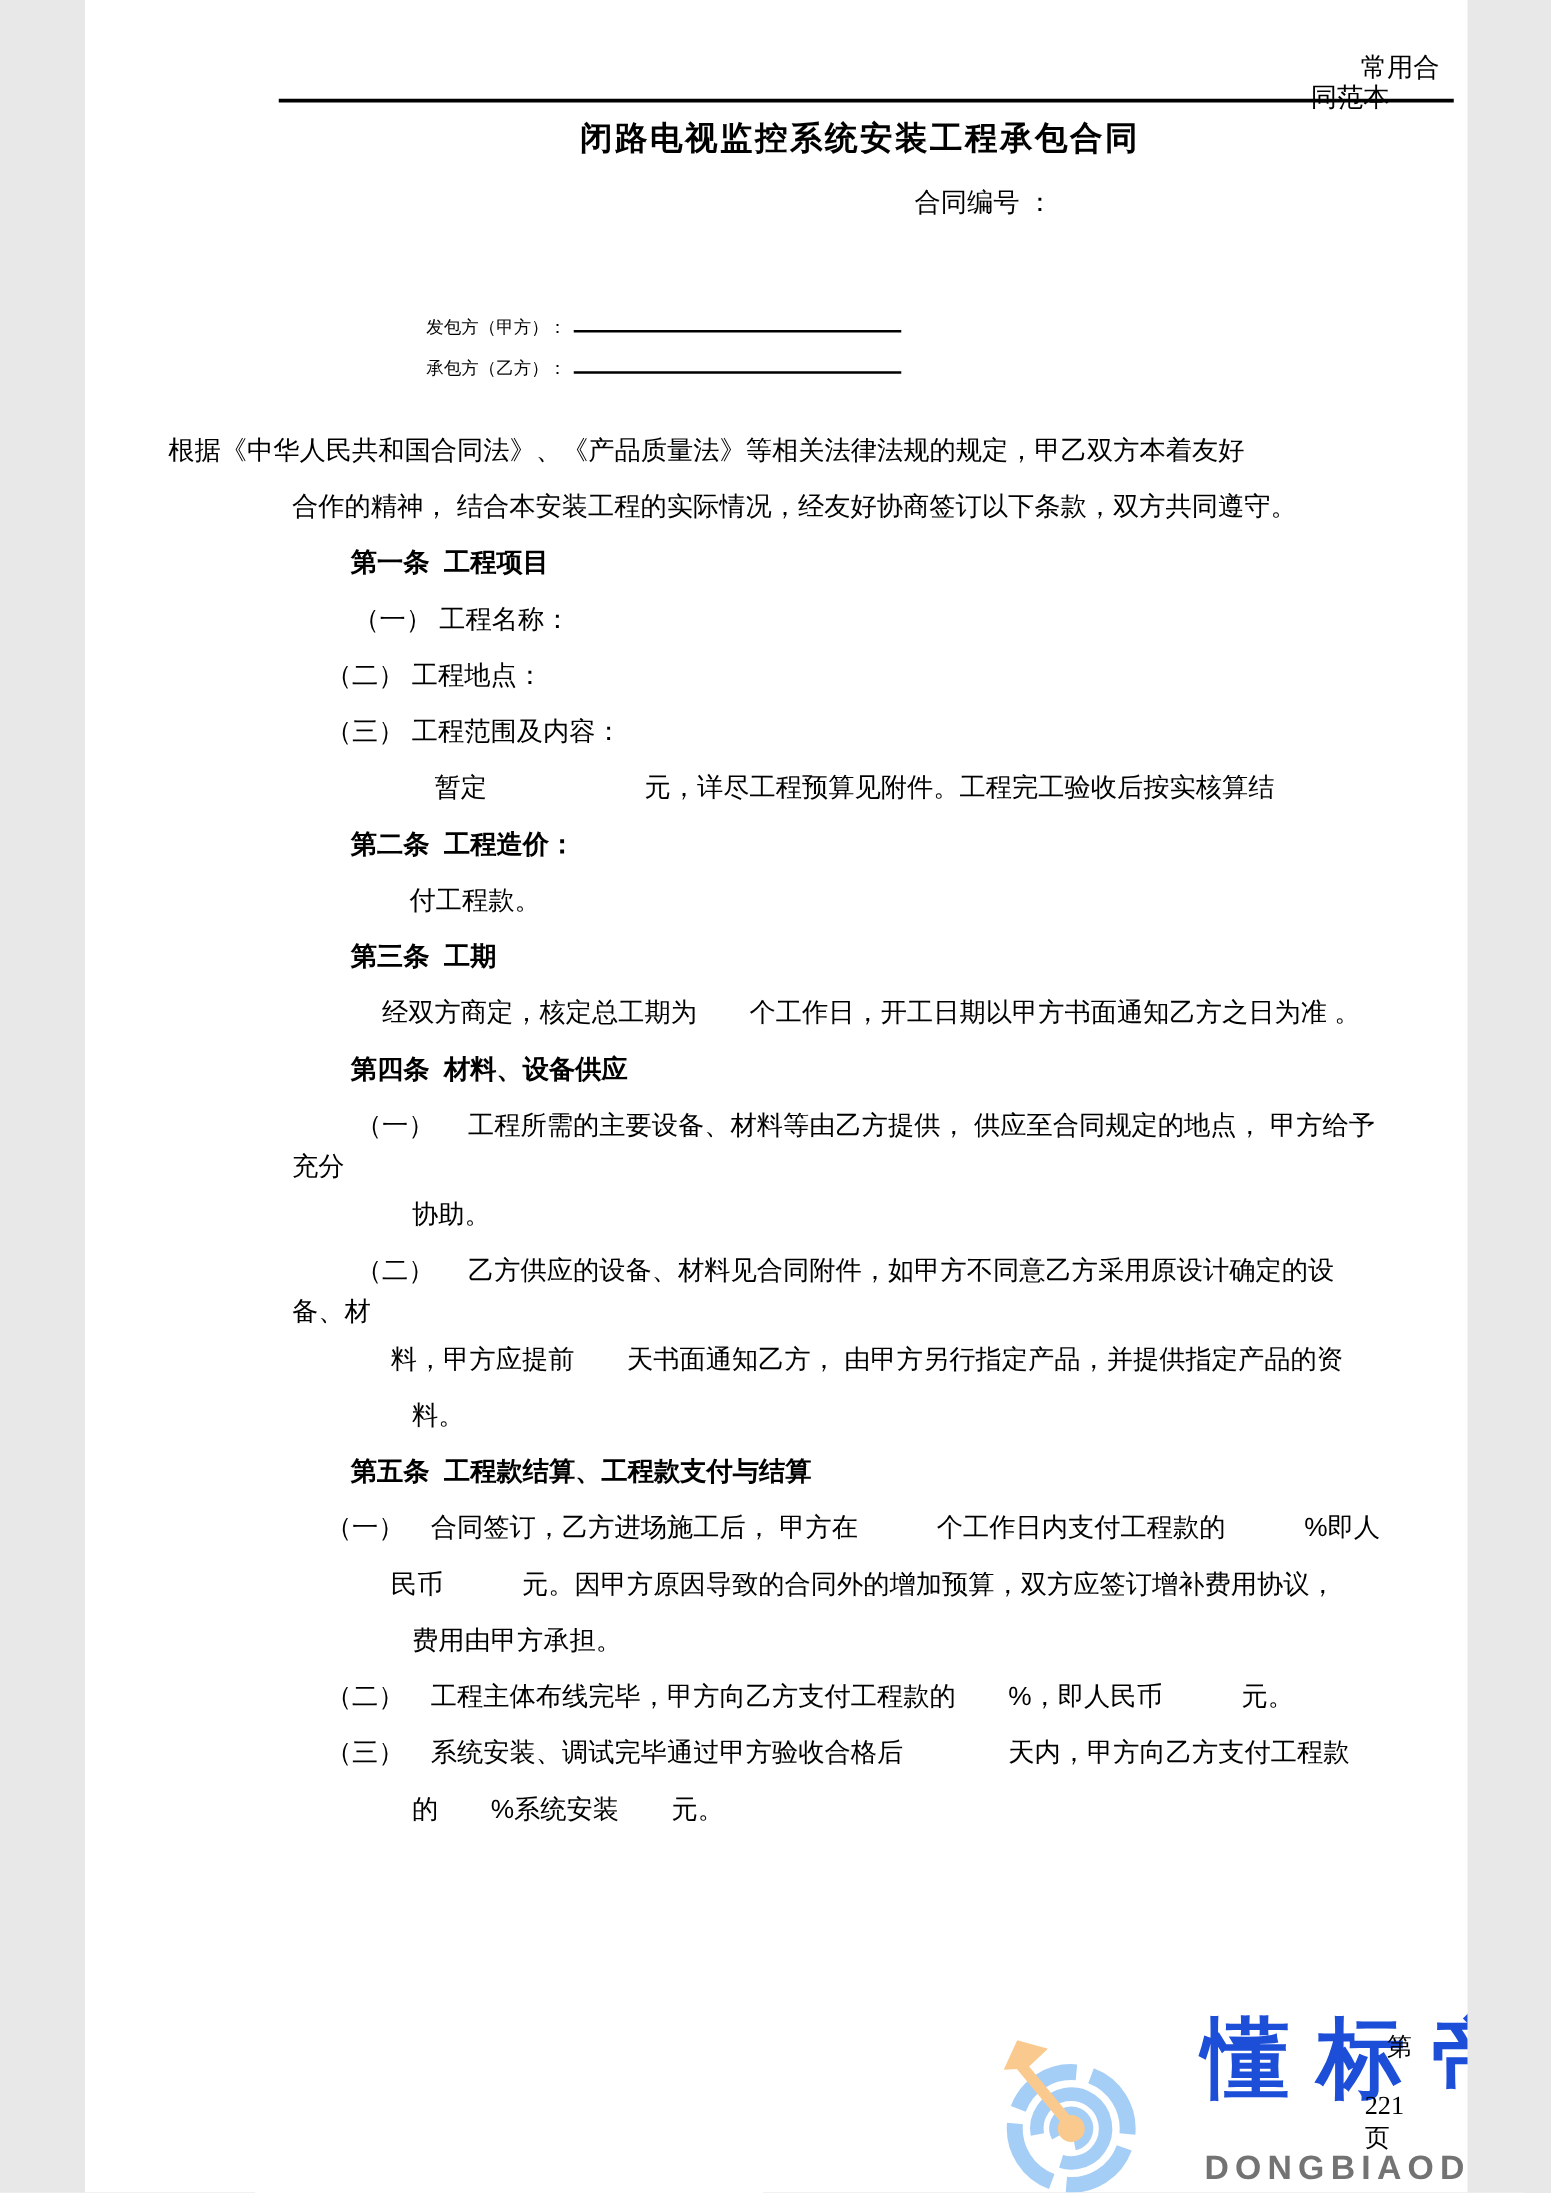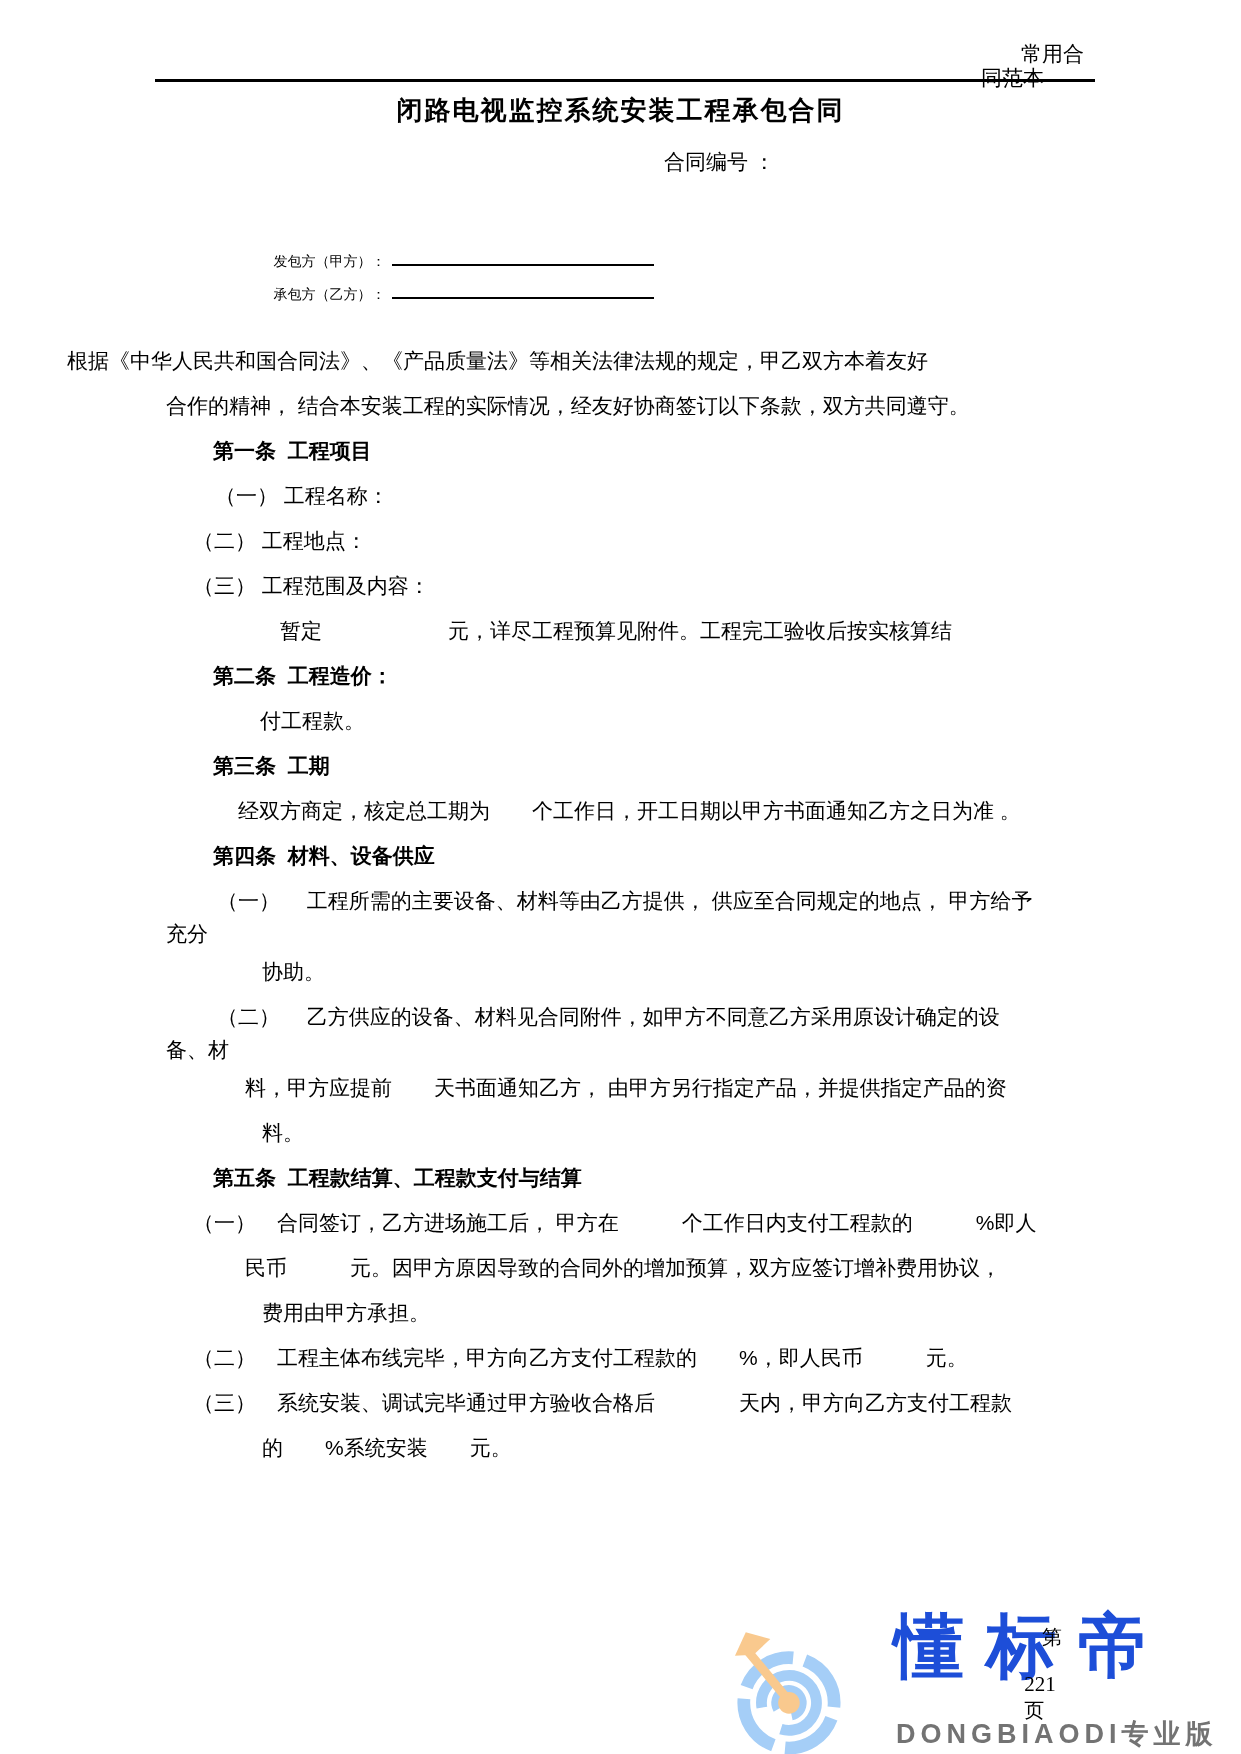--- a/index.html
+++ b/index.html
@@ -1,18 +1,18 @@
 <!DOCTYPE html>
 <html lang="zh"><head>
 <meta charset="utf-8">
 <style>
   html,body{margin:0;padding:0;background:#e8e8e8;}
   .page{
     position:relative;
-    width:1241px;height:1754px;
+    width:1106px;height:1754px;
     margin:0 auto;
     background:#ffffff;
     overflow:hidden;
     font-family:"Liberation Sans","DejaVu Sans",sans-serif;
     color:#000;
   }
   
   .hdr-rule{position:absolute;left:155px;top:79px;width:940px;height:3px;background:#000;}
   .hdr-tag1{position:absolute;left:1021px;top:40px;font-size:21px;white-space:pre;}
   .hdr-tag2{position:absolute;left:981px;top:64px;font-size:21px;white-space:pre;background:transparent;}

